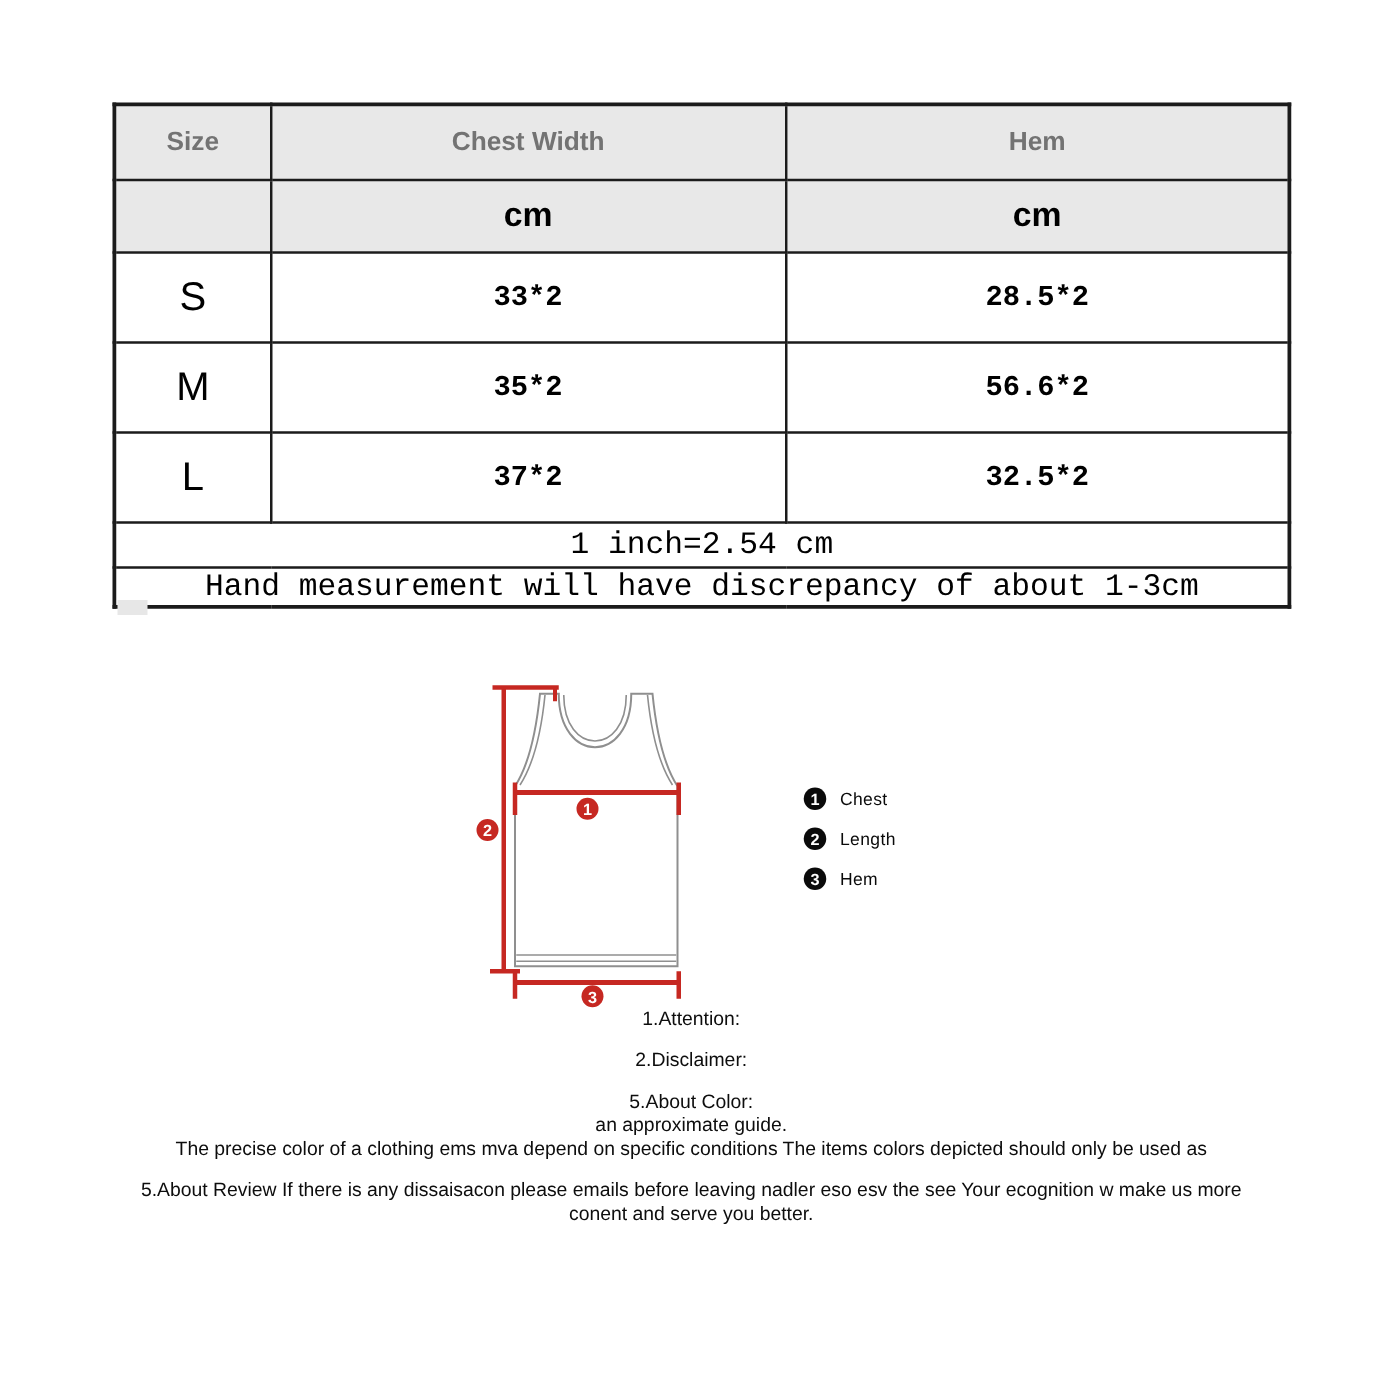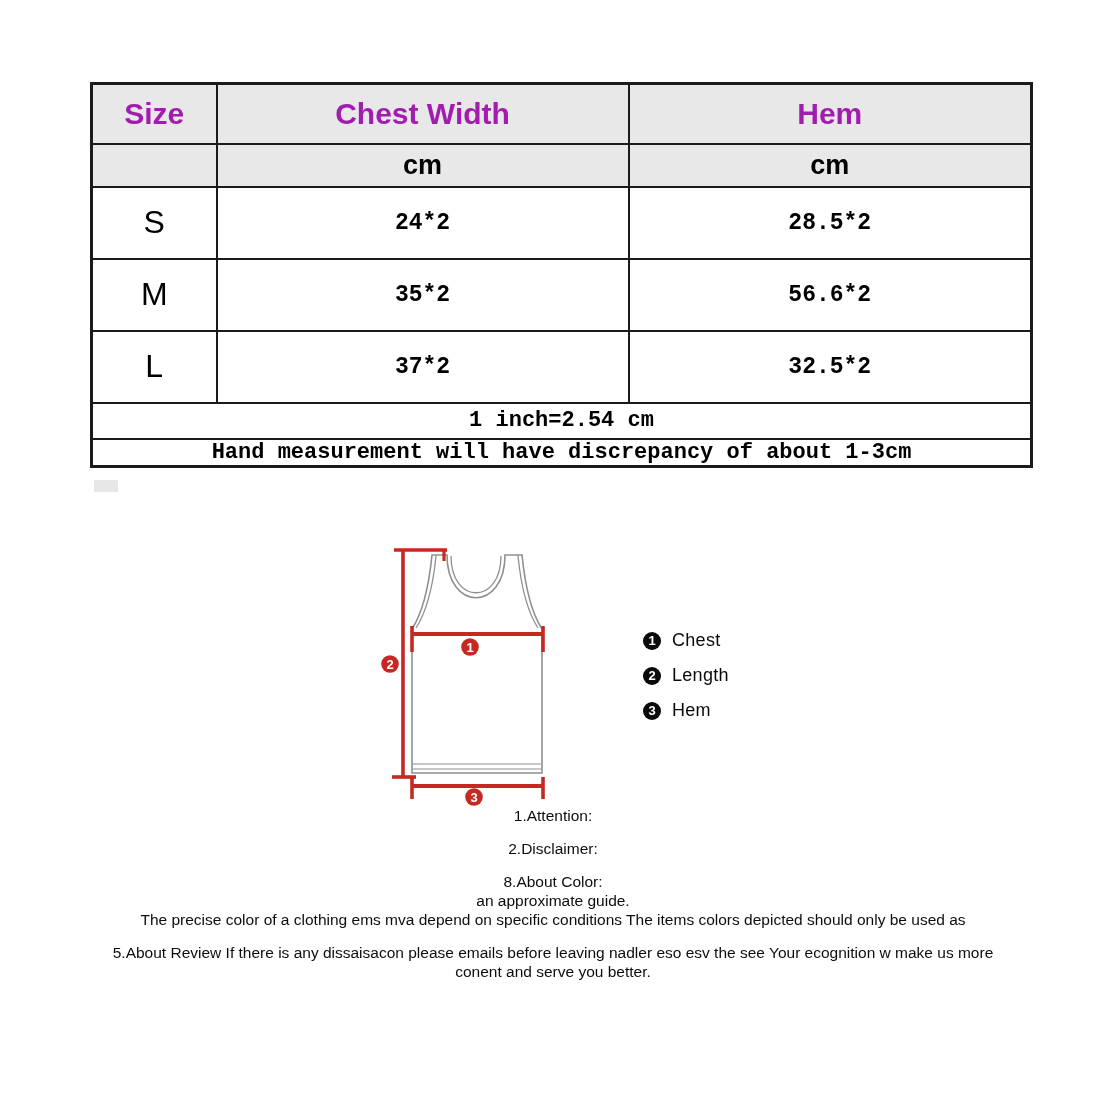--- a/index.html
+++ b/index.html
@@ -26,50 +26,50 @@
     border: 2px solid #1b1b1b;
     text-align: center;
     vertical-align: middle;
     padding: 0;
     overflow: hidden;
   }
   col.c-size  { width: 125px; }
   col.c-chest { width: 412px; }
   col.c-hem   { width: 403px; }
   tr.r-header  { height: 60px; }
-  tr.r-unit    { height: 43px; }
+  tr.r-unit    { height: 58px; }
   tr.r-data    { height: 72px; }
   tr.r-note1   { height: 36px; }
   tr.r-note2   { height: 17px; }
   tr.r-header th, tr.r-unit td { background: #e8e8e8; }
   tr.r-header th {
     font-family: "Liberation Sans", sans-serif;
     font-weight: bold;
-    font-size: 30px;
-    color: #a21caf;
+    font-size: 21px;
+    color: #737373;
   }
   tr.r-unit td {
     font-family: "Liberation Sans", sans-serif;
     font-weight: bold;
     font-size: 27px;
   }
   td.size-letter {
     font-family: "Liberation Sans", sans-serif;
     font-weight: normal;
     font-size: 32px;
   }
   td.meas-val {
     font-family: "Liberation Mono", monospace;
     font-weight: bold;
     font-size: 23px;
   }
   td.table-note {
     font-family: "Liberation Mono", monospace;
-    font-weight: bold;
-    font-size: 22px;
+    font-weight: normal;
+    font-size: 25px;
   }
   .corner-artifact {
     position: absolute;
     left: 4px;
     top: 398px;
     width: 24px;
     height: 12px;
     background: #e7e7e7;
     z-index: 3;
   }
@@ -94,21 +94,21 @@
     font-size: 13px;
     font-weight: bold;
     display: flex;
     align-items: center;
     justify-content: center;
     line-height: 1;
     flex: 0 0 auto;
   }
   .legend-label {
     margin-left: 11px;
-    font-size: 18px;
+    font-size: 14px;
     color: #0a0a0a;
     letter-spacing: 0.3px;
   }
 
   
   .notes {
     position: absolute;
     left: 14px;
     top: 806px;
     width: 1078px;
@@ -137,21 +137,21 @@
           <th>Chest Width</th>
           <th>Hem</th>
         </tr>
         <tr class="r-unit">
           <td></td>
           <td>cm</td>
           <td>cm</td>
         </tr>
         <tr class="r-data">
           <td class="size-letter">S</td>
-          <td class="meas-val">24*2</td>
+          <td class="meas-val">33*2</td>
           <td class="meas-val">28.5*2</td>
         </tr>
         <tr class="r-data">
           <td class="size-letter">M</td>
           <td class="meas-val">35*2</td>
           <td class="meas-val">56.6*2</td>
         </tr>
         <tr class="r-data">
           <td class="size-letter">L</td>
           <td class="meas-val">37*2</td>
@@ -224,21 +224,21 @@
   </div>
 
   <div class="notes">
     <div class="note-block">
       <div class="note-heading">1.Attention:</div>
     </div>
     <div class="note-block">
       <div class="note-heading">2.Disclaimer:</div>
     </div>
     <div class="note-block">
-      <div class="note-heading">8.About Color:</div>
+      <div class="note-heading">5.About Color:</div>
       <div class="note-line">an approximate guide.</div>
       <div class="note-line">The precise color of a clothing ems mva depend on specific conditions The items colors depicted should only be used as</div>
     </div>
     <div class="note-block">
 
       <div class="note-line">5.About Review If there is any dissaisacon please emails before leaving nadler eso esv the see Your ecognition w make us more</div>
       <div class="note-line">conent and serve you better.</div>
     </div>
   </div>
 

